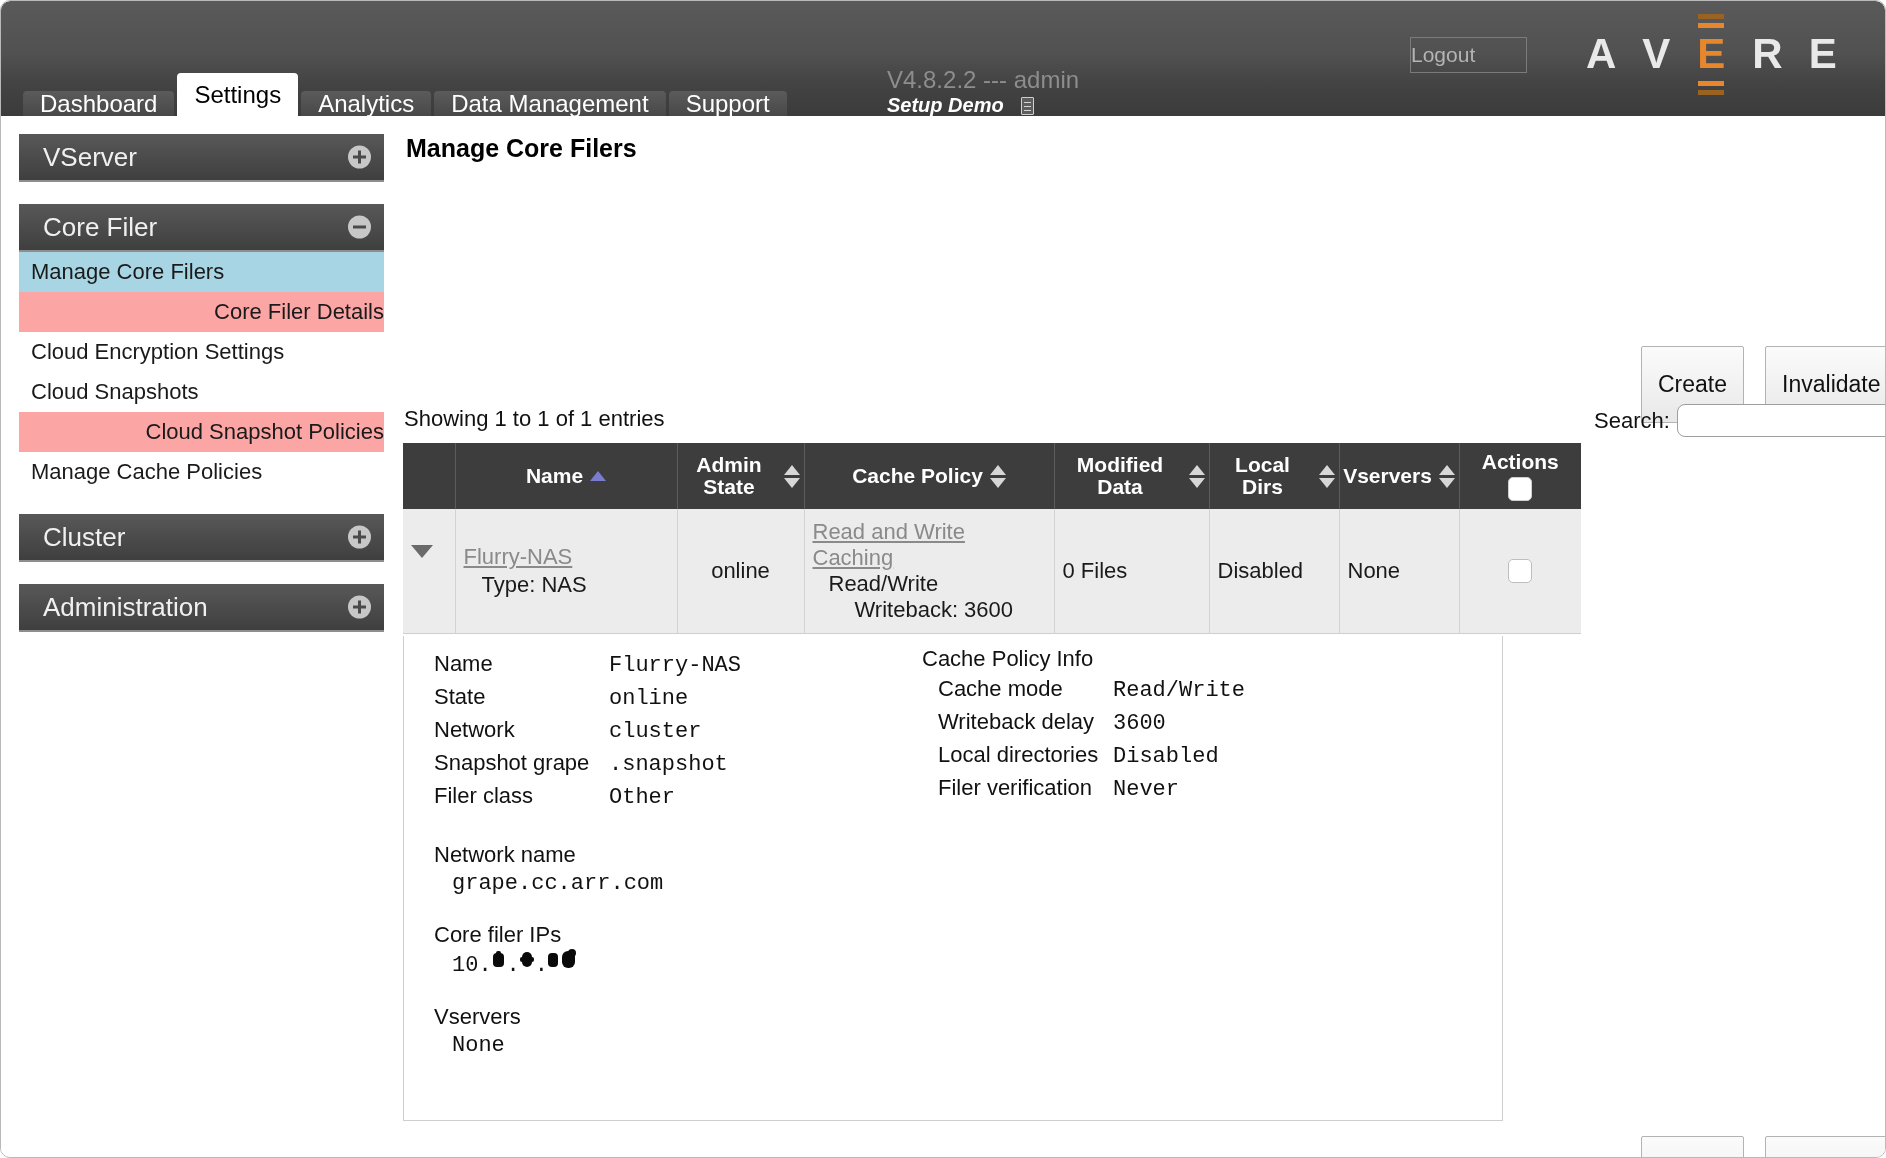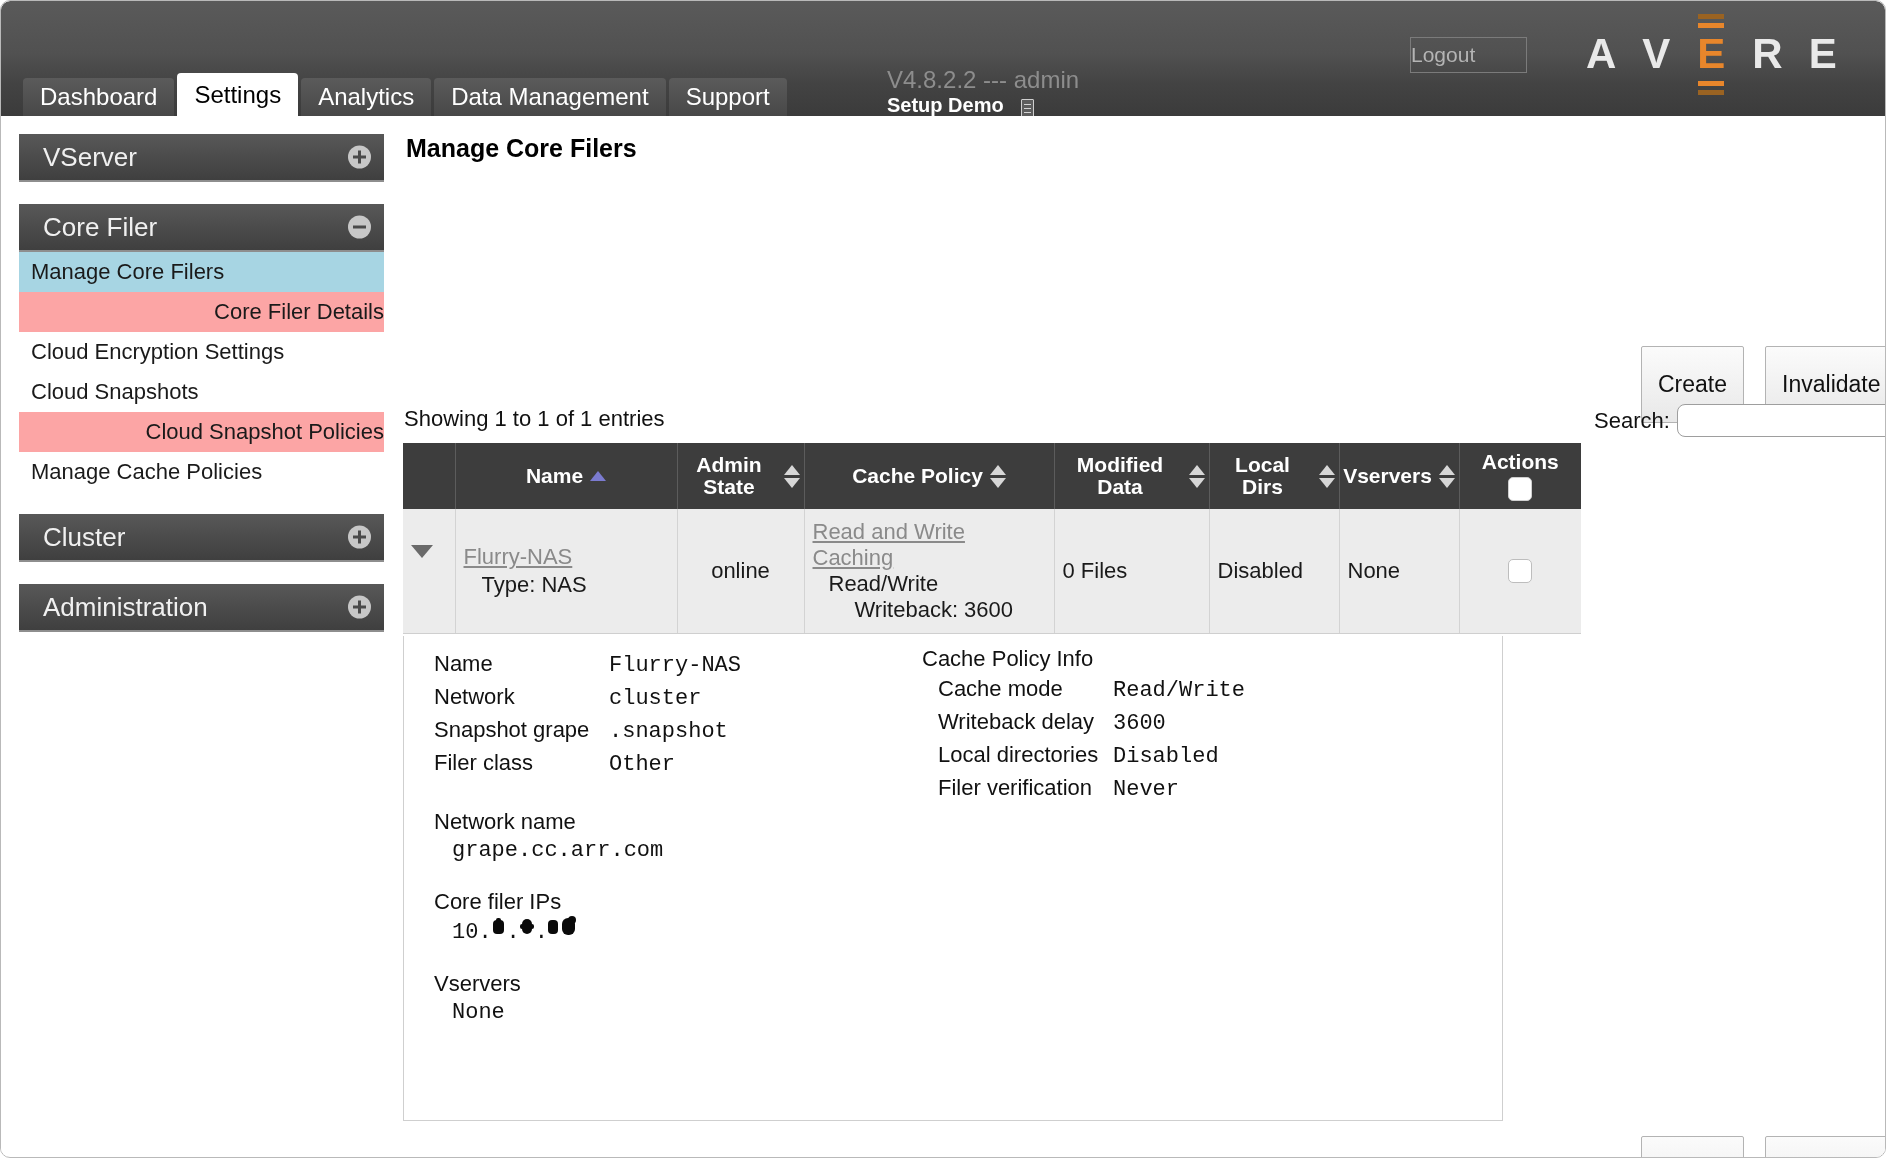--- a/index.html
+++ b/index.html
@@ -62,40 +62,40 @@
   .logo .b4 { bottom:-14px; background:#9a6322; }
   .logo .last { margin-right:0; }
 
   .versionblock {
     position:absolute; left:886px; top:65px;
     color:#8d8d8d; font-size:24px; line-height:1.2;
   }
   .setupdemo {
     position:absolute; left:886px; top:93px;
     color:#ffffff; font-size:20px; font-weight:bold;
-    display:flex; align-items:flex-end; gap:17px;
+    display:flex; align-items:center; gap:17px;font-style:italic;
   }
   .doc-icon {
     display:inline-block; width:13px; height:18px;
     border:1px solid #cfcfcf; border-radius:1px;
     position:relative; background:#5d5d5d;
   }
   .doc-icon:before, .doc-icon:after {
     content:""; position:absolute; left:2px; right:2px; height:1px; background:#d4d4d4;
   }
   .doc-icon:before { top:4px; box-shadow:0 4px 0 #d4d4d4, 0 8px 0 #d4d4d4; }
   .doc-icon:after { display:none; }
 
   
   .tabs {
     position:absolute; left:22px; bottom:0;
     display:flex; align-items:flex-end;
   }
   .tab {
-    height:38px;
+    height:25px;
     padding:0 17px;
     display:flex; align-items:center; justify-content:center;
     background:linear-gradient(to bottom,#5b5b5b,#484848);
     color:#ffffff;
     font-size:24px;
     margin-right:3px;
     border-top-left-radius:4px; border-top-right-radius:4px;
     cursor:pointer;
     white-space:nowrap;
   }
@@ -496,20 +496,24 @@
       </div>
 
       <div class="detail">
 
         <div class="dl-col dl-left">
           <div class="drow">
             <span class="dlabel">Name</span>
             <span class="dval">Flurry-NAS</span>
           </div>
           <div class="drow">
+            <span class="dlabel">State</span>
+            <span class="dval">online</span>
+          </div>
+          <div class="drow">
             <span class="dlabel">Network</span>
             <span class="dval">cluster</span>
           </div>
           <div class="drow">
             <span class="dlabel">Snapshot grape</span>
             <span class="dval">.snapshot</span>
           </div>
           <div class="drow">
             <span class="dlabel">Filer class</span>
             <span class="dval">Other</span>

